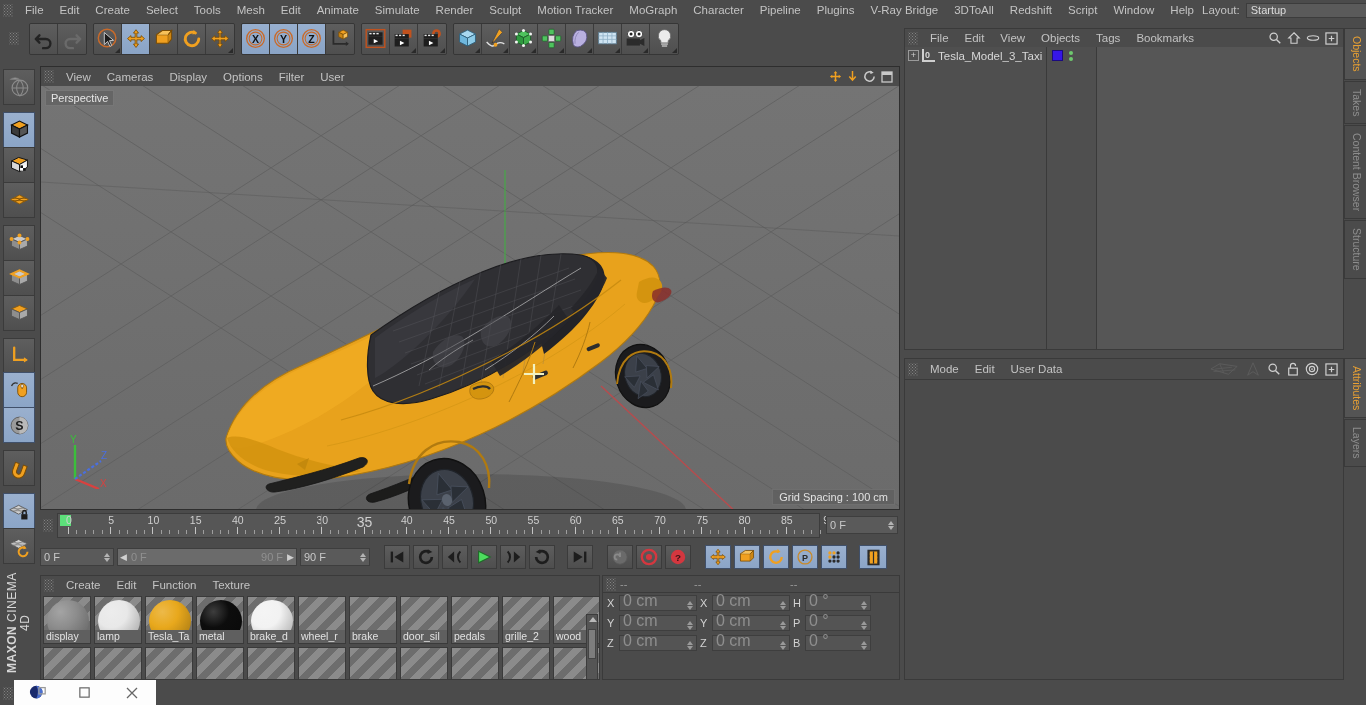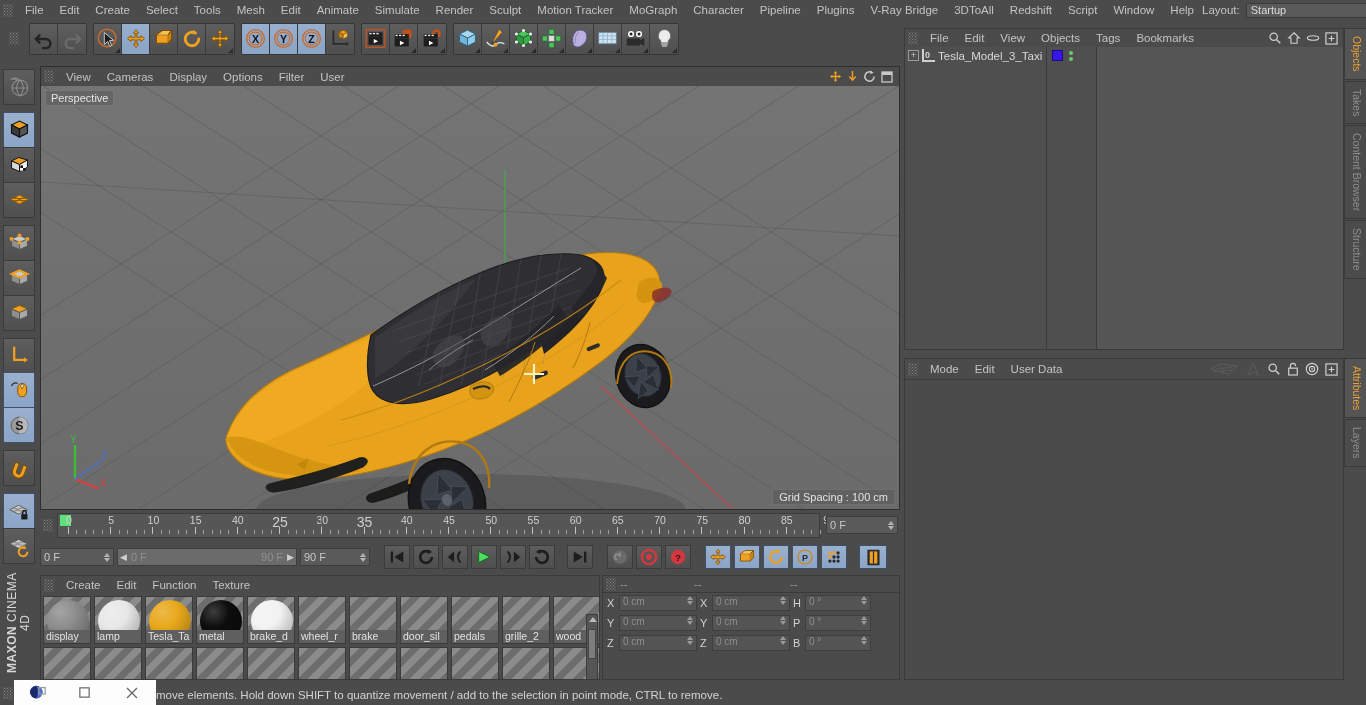--- a/index.html
+++ b/index.html
@@ -100,21 +100,21 @@
      border-right:4px solid transparent;}
 
   
   #coord{ position:absolute; left:602px; top:575px; width:298px; height:105px;
     background:#4b4b4b; border:1px solid #3a3a3a;}
   #coord-head{ height:17px; display:flex; align-items:center; border-bottom:1px solid #3a3a3a;}
   #coord-head .dd{ color:#9a9a9a; font-size:11px;}
   .crow{ display:flex; align-items:center; height:20px; padding:0 4px; gap:3px;}
   .clab{ width:9px; color:#d2d2d2; font-size:11px; text-align:left;}
   .cfield{ flex:1; height:16px; background:#545454; border:1px solid #3e3e3e; display:flex;
-    align-items:flex-start; padding:0 3px; color:#8e8e8e; font-size:10px;}
+    align-items:flex-end; padding:0 3px; color:#8e8e8e; font-size:16px;}
   .cfield .spin{ margin-left:auto; display:flex; flex-direction:column; gap:1px;}
   .cfield .spin i{ display:block; width:0;height:0;border-left:3px solid transparent;
     border-right:3px solid transparent;}
   .cfield .spin i.u{ border-bottom:4px solid #9a9a9a;}
   .cfield .spin i.d{ border-top:4px solid #9a9a9a;}
   .csel{ height:17px; background:#535353; border:1px solid #3e3e3e; display:flex; align-items:center;
     padding:0 5px; color:#8e8e8e; font-size:11px;}
   .csel .arrow{ margin-left:auto; width:0;height:0;border-left:4px solid transparent;
     border-right:4px solid transparent;border-top:5px solid #8e8e8e;}
   #applybtn{ height:17px; border-radius:9px; background:linear-gradient(#5d5d5d,#4d4d4d);
@@ -739,21 +739,21 @@
           <div style="position: absolute; left: 1px; top: 0px; width: 20px; text-align: center; font-size: 10.5px; color: rgb(207, 207, 207);">0</div>
           <div style="position: absolute; left: 10px; top: 13px; width: 1px; height: 7px; background: rgb(196, 196, 196);"></div>
           <div style="position: absolute; left: 43.2222px; top: 0px; width: 20px; text-align: center; font-size: 10.5px; color: rgb(207, 207, 207);">5</div>
           <div style="position: absolute; left: 52.2222px; top: 13px; width: 1px; height: 7px; background: rgb(196, 196, 196);"></div>
           <div style="position: absolute; left: 85.4444px; top: 0px; width: 20px; text-align: center; font-size: 10.5px; color: rgb(207, 207, 207);">10</div>
           <div style="position: absolute; left: 94.4444px; top: 13px; width: 1px; height: 7px; background: rgb(196, 196, 196);"></div>
           <div style="position: absolute; left: 127.667px; top: 0px; width: 20px; text-align: center; font-size: 10.5px; color: rgb(207, 207, 207);">15</div>
           <div style="position: absolute; left: 136.667px; top: 13px; width: 1px; height: 7px; background: rgb(196, 196, 196);"></div>
           <div style="position: absolute; left: 169.889px; top: 0px; width: 20px; text-align: center; font-size: 10.5px; color: rgb(207, 207, 207);">40</div>
           <div style="position: absolute; left: 178.889px; top: 13px; width: 1px; height: 7px; background: rgb(196, 196, 196);"></div>
-          <div style="position: absolute; left: 212.111px; top: 0px; width: 20px; text-align: center; font-size: 14px; color: rgb(207, 207, 207);">25</div>
+          <div style="position: absolute; left: 212.111px; top: 0px; width: 20px; text-align: center; font-size: 11px; color: rgb(207, 207, 207);">25</div>
           <div style="position: absolute; left: 221.111px; top: 13px; width: 1px; height: 7px; background: rgb(196, 196, 196);"></div>
           <div style="position: absolute; left: 254.333px; top: 0px; width: 20px; text-align: center; font-size: 10.5px; color: rgb(207, 207, 207);">30</div>
           <div style="position: absolute; left: 263.333px; top: 13px; width: 1px; height: 7px; background: rgb(196, 196, 196);"></div>
           <div style="position: absolute; left: 296.556px; top: 0px; width: 20px; text-align: center; font-size: 14px; color: rgb(207, 207, 207);">35</div>
           <div style="position: absolute; left: 305.556px; top: 13px; width: 1px; height: 7px; background: rgb(196, 196, 196);"></div>
           <div style="position: absolute; left: 338.778px; top: 0px; width: 20px; text-align: center; font-size: 10.5px; color: rgb(207, 207, 207);">40</div>
           <div style="position: absolute; left: 347.778px; top: 13px; width: 1px; height: 7px; background: rgb(196, 196, 196);"></div>
           <div style="position: absolute; left: 381px; top: 0px; width: 20px; text-align: center; font-size: 10.5px; color: rgb(207, 207, 207);">45</div>
           <div style="position: absolute; left: 390px; top: 13px; width: 1px; height: 7px; background: rgb(196, 196, 196);"></div>
           <div style="position: absolute; left: 423.222px; top: 0px; width: 20px; text-align: center; font-size: 10.5px; color: rgb(207, 207, 207);">50</div>
@@ -1324,21 +1324,20 @@
       <div class="vtab">Content Browser</div>
       <div class="vtab">Structure</div>
     </div>
   <div class="vtabs" id="vtabs-bottom" style="top:358px; height:322px;">
       <div class="vtab sel">Attributes</div>
       <div class="vtab">Layers</div>
     </div>
 
   <div id="statusbar">
     <div class="gripper" style="margin-left:3px;"></div>
-    <div id="statustext">move elements. Hold down SHIFT to quantize movement / add to the selection in point mode, CTRL to remove.</div>
   </div>
 
   <div id="winoverlay">
     <div class="wi">
       <svg width="18" height="18" viewBox="0 0 20 20">
         <circle cx="8" cy="9" r="7" fill="#1a2a6c"></circle>
         <path d="M8 2 a7 7 0 0 1 0 14 a5 9 0 0 0 0 -14" fill="#4a6fd0"></path>
         <rect x="11" y="4" width="7" height="7" fill="none" stroke="#9a9a9a" stroke-width="1.4"></rect>
       </svg>
     </div>

